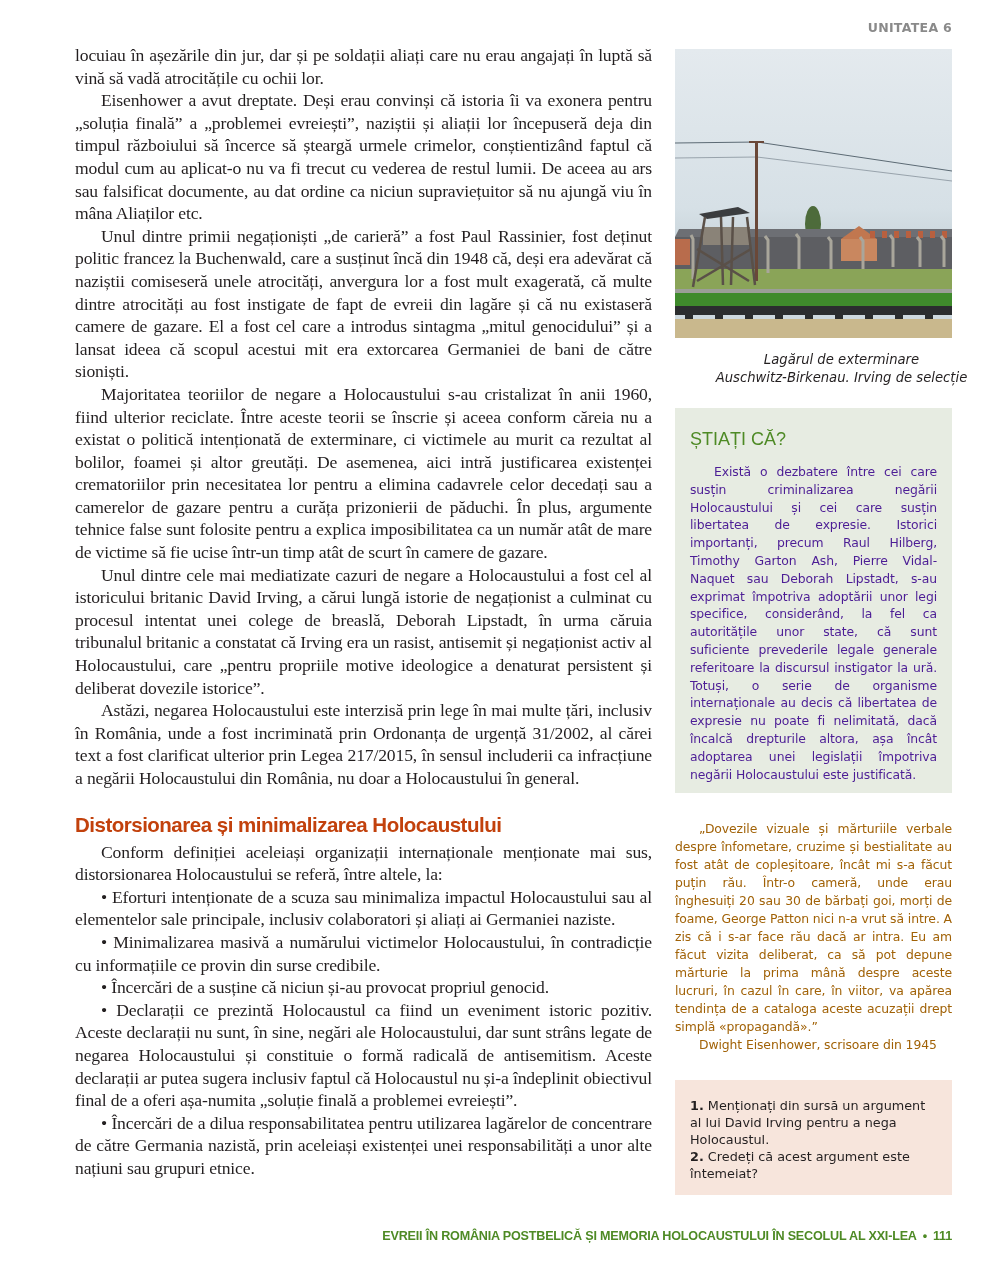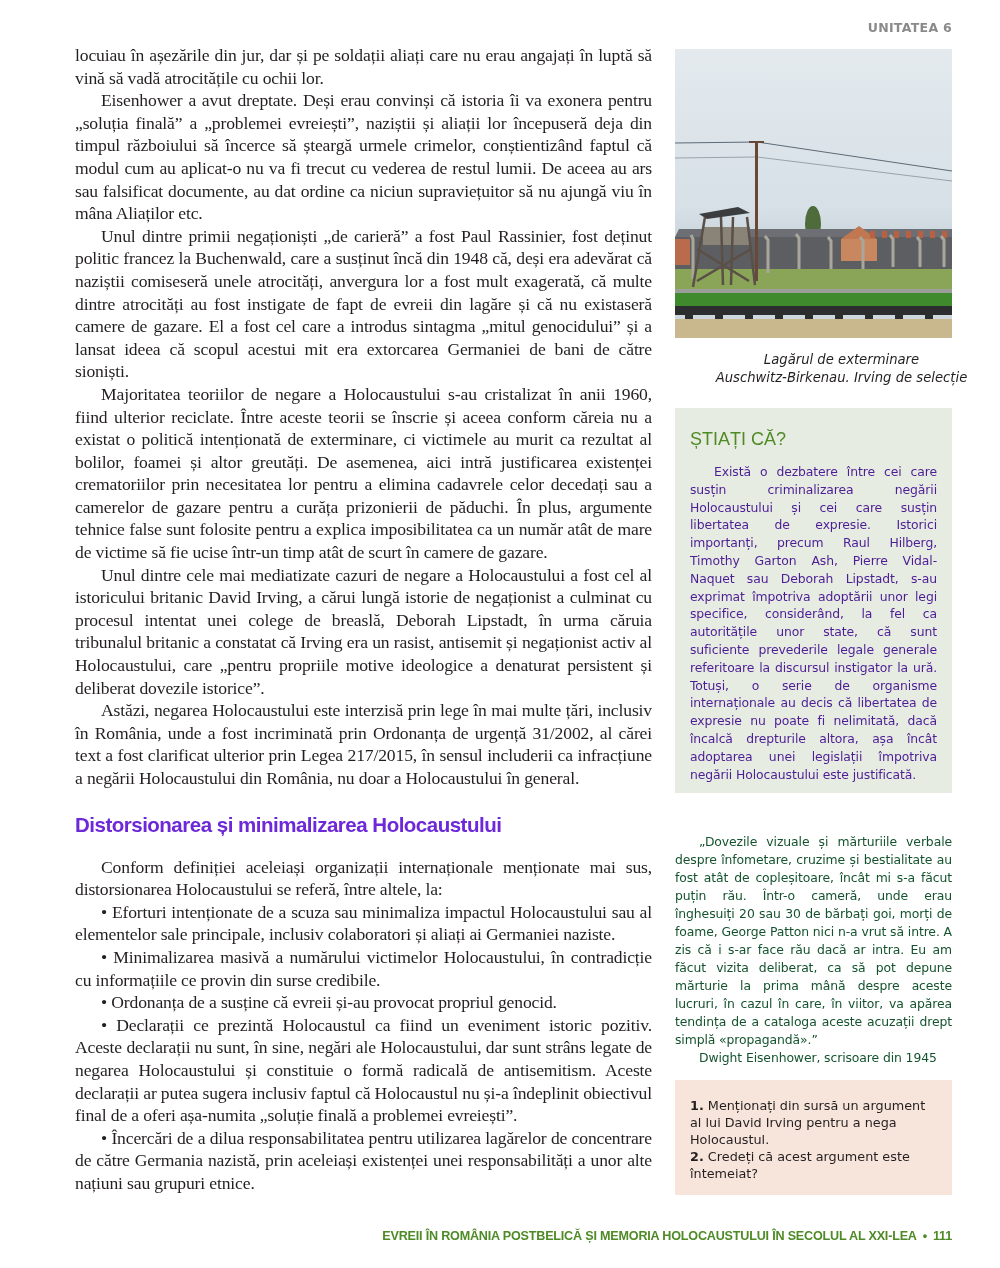--- a/index.html
+++ b/index.html
@@ -16,22 +16,22 @@
     position: absolute; left: 75px; top: 44px; width: 577px;
     font-size: 17.6px; line-height: 22.6px; text-align: justify;
     letter-spacing: -0.15px;
   }
   .main-col p { text-indent: 26px; hyphens: manual; }
   .main-col p.noindent { text-indent: 0; }
   .main-col p.bullet { text-indent: 26px; }
 
   .section-title {
     font-family: "Liberation Sans", "DejaVu Sans", sans-serif;
-    font-weight: bold; color: #6d28d9; font-size: 20.5px; line-height: 26px;
-    margin-top: 22px; margin-bottom: 18px; letter-spacing: -0.5px;
+    font-weight: bold; color: #c2410c; font-size: 20.5px; line-height: 26px;
+    margin-top: 22px; margin-bottom: 3px; letter-spacing: -0.5px;
   }
 
   .right-col { position: absolute; left: 675px; top: 49px; width: 333px; }
 
   .photo {
     width: 277px; height: 289px; position: relative; overflow: hidden;
     background: linear-gradient(#e4eaee 0%, #d6e0e6 55%, #cdd8de 64%);
   }
   .photo svg { position: absolute; left: 0; top: 0; }
 
@@ -50,21 +50,21 @@
   }
   .fact-text {
     font-family: "DejaVu Sans", "Liberation Sans", sans-serif; font-size: 12.4px;
     line-height: 17.8px; text-align: justify; text-indent: 24px; color: #4c1d95;
     letter-spacing: -0.1px;
   }
 
   .quote {
     position: absolute; left: 675px; top: 820px; width: 277px;
     font-family: "DejaVu Sans", "Liberation Sans", sans-serif; font-size: 12.4px;
-    line-height: 18px; text-align: justify; color: #14532d; letter-spacing: -0.1px; margin-top: 13px;
+    line-height: 18px; text-align: justify; color: #a16207; letter-spacing: -0.1px;
   }
   .quote p.q { text-indent: 24px; }
   .quote p.src { text-indent: 24px; text-align: left; }
 
   .task-box {
     position: absolute; left: 675px; top: 1080px; width: 277px; height: 115px;
     background: #f7e5dc; padding: 17px 15px 0 15px;
     font-family: "DejaVu Sans", "Liberation Sans", sans-serif; font-size: 12.8px;
     line-height: 17px; color: #231f20;
   }
@@ -87,21 +87,21 @@
   <p>Eisenhower a avut dreptate. Deși erau convinși că istoria îi va exonera pentru „soluția finală” a „problemei evreiești”, naziștii și aliații lor începuseră deja din timpul războiului să încerce să șteargă urmele crimelor, conștientizând faptul că modul cum au aplicat-o nu va fi trecut cu vederea de restul lumii. De aceea au ars sau falsificat documente, au dat ordine ca niciun supraviețuitor să nu ajungă viu în mâna Aliaților etc.</p>
   <p>Unul dintre primii negaționiști „de carieră” a fost Paul Rassinier, fost deținut politic francez la Buchenwald, care a susținut încă din 1948 că, deși era adevărat că naziștii comiseseră unele atrocități, anvergura lor a fost mult exagerată, că multe dintre atrocități au fost instigate de fapt de evreii din lagăre și că nu existaseră camere de gazare. El a fost cel care a introdus sintagma „mitul genocidului” și a lansat ideea că scopul acestui mit era extorcarea Germaniei de bani de către sioniști.</p>
   <p>Majoritatea teoriilor de negare a Holocaustului s-au cristalizat în anii 1960, fiind ulterior reciclate. Între aceste teorii se înscrie și aceea conform căreia nu a existat o politică intenționată de exterminare, ci victimele au murit ca rezultat al bolilor, foamei și altor greutăți. De asemenea, aici intră justificarea existenței crematoriilor prin necesitatea lor pentru a elimina cadavrele celor decedați sau a camerelor de gazare pentru a curăța prizonierii de păduchi. În plus, argumente tehnice false sunt folosite pentru a explica imposibilitatea ca un număr atât de mare de victime să fie ucise într-un timp atât de scurt în camere de gazare.</p>
   <p>Unul dintre cele mai mediatizate cazuri de negare a Holocaustului a fost cel al istoricului britanic David Irving, a cărui lungă istorie de negaționist a culminat cu procesul intentat unei colege de breaslă, Deborah Lipstadt, în urma căruia tribunalul britanic a constatat că Irving era un rasist, antisemit și negaționist activ al Holocaustului, care „pentru propriile motive ideologice a denaturat persistent și deliberat dovezile istorice”.</p>
   <p>Astăzi, negarea Holocaustului este interzisă prin lege în mai multe țări, inclusiv în România, unde a fost incriminată prin Ordonanța de urgență 31/2002, al cărei text a fost clarificat ulterior prin Legea 217/2015, în sensul includerii ca infracțiune a negării Holocaustului din România, nu doar a Holocaustului în general.</p>
 
   <h2 class="section-title">Distorsionarea și minimalizarea Holocaustului</h2>
   <p>Conform definiției aceleiași organizații internaționale menționate mai sus, distorsionarea Holocaustului se referă, între altele, la:</p>
   <p class="bullet">• Eforturi intenționate de a scuza sau minimaliza impactul Holocaustului sau al elementelor sale principale, inclusiv colaboratori și aliați ai Germaniei naziste.</p>
   <p class="bullet">• Minimalizarea masivă a numărului victimelor Holocaustului, în contradicție cu informațiile ce provin din surse credibile.</p>
-  <p class="bullet">• Ordonanța de a susține că evreii și-au provocat propriul genocid.</p>
+  <p class="bullet">• Încercări de a susține că niciun și-au provocat propriul genocid.</p>
   <p class="bullet">• Declarații ce prezintă Holocaustul ca fiind un eveniment istoric pozitiv. Aceste declarații nu sunt, în sine, negări ale Holocaustului, dar sunt strâns legate de negarea Holocaustului și constituie o formă radicală de antisemitism. Aceste declarații ar putea sugera inclusiv faptul că Holocaustul nu și-a îndeplinit obiectivul final de a oferi așa-numita „soluție finală a problemei evreiești”.</p>
   <p class="bullet">• Încercări de a dilua responsabilitatea pentru utilizarea lagărelor de concentrare de către Germania nazistă, prin aceleiași existenței unei responsabilități a unor alte națiuni sau grupuri etnice.</p>
 </div>
 
 <div class="right-col">
   <div class="photo">
     <svg width="277" height="289" viewBox="0 0 277 289">
 
       <path d="M0 94 L82 93 L277 122" stroke="#5c6a74" stroke-width="1" fill="none"></path>
       <path d="M0 109 L82 108 L277 132" stroke="#7b8790" stroke-width="0.7" fill="none"></path>

